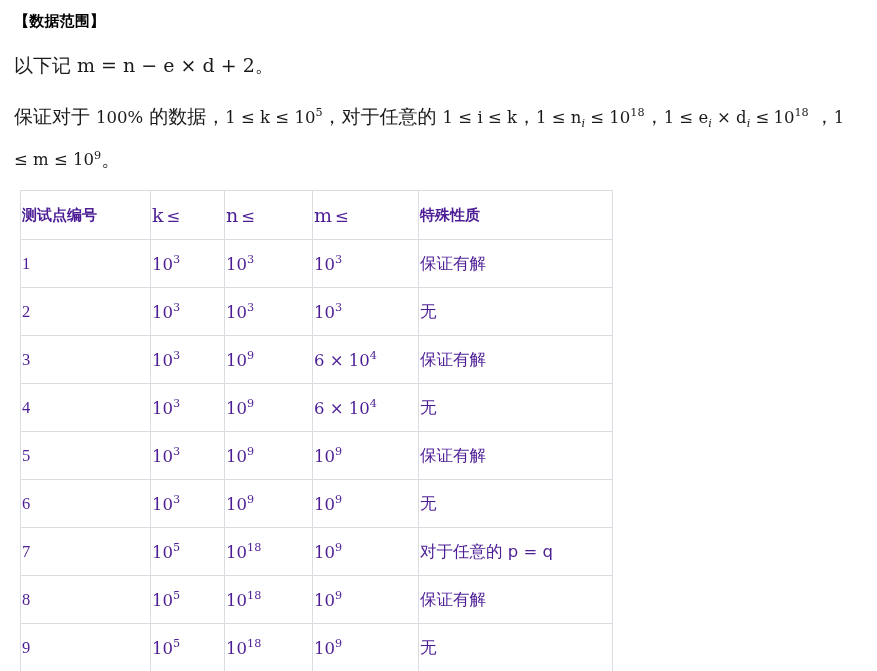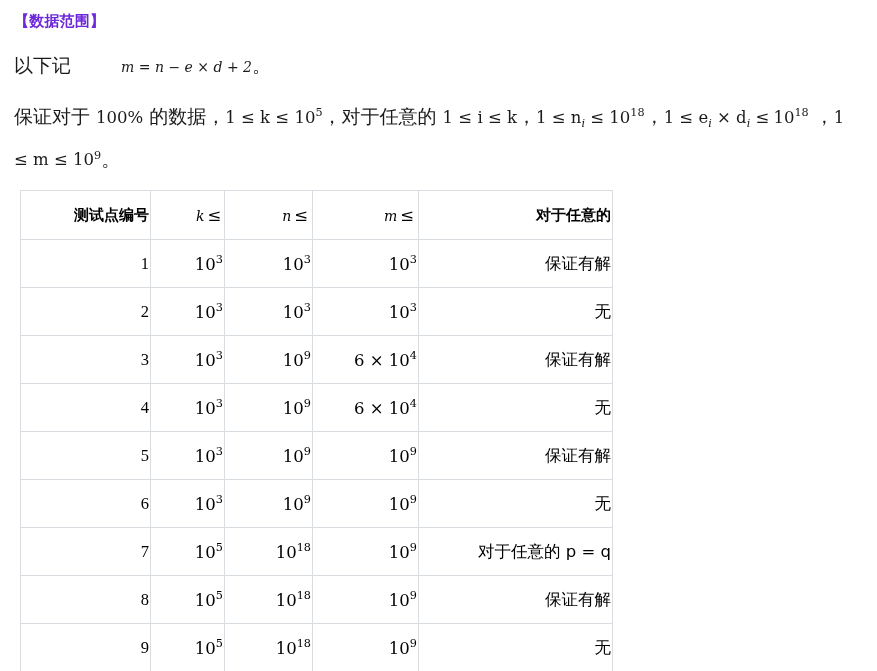--- a/index.html
+++ b/index.html
@@ -15,39 +15,37 @@
     overflow: hidden;
   }
   .page {
     padding: 10px 14px 0 14px;
     box-sizing: border-box;
   }
   .section-heading {
     font-family: Liberation Sans, sans-serif;
     font-weight: bold;
     font-size: 15px;
-    color: #6d28d9;
+    color: #000000;
     margin: 2px 0 18px 0;
     letter-spacing: 0.2px;
   }
   .para {
     font-size: 16.5px;
     line-height: 32px;
     margin: 0 0 14px 0;
     color: #1a1a1a;
   }
   .para.wide {
     max-width: 855px;
   }
   
   .m {
     font-family: "DejaVu Serif", "Liberation Serif", serif;
-    font-style: italic;
-    font-size: 14px;
-    margin-left: 44px;
+    font-size: 19px;
   }
   .mr {
     font-family: "DejaVu Serif", "Liberation Serif", serif;
     font-style: normal;
     font-size: 16.5px;
     margin-top: 28px;
   }
   .op {
     font-family: "DejaVu Serif", "Liberation Serif", serif;
     font-style: normal;
@@ -70,25 +68,25 @@
     margin-top: 10px;
     padding-left: 6px;
   }
   table.data {
     border-collapse: collapse;
     width: 592px;
     table-layout: fixed;
   }
   table.data th, table.data td {
     border: 1px solid #d9dde2;
-    text-align: right;
+    text-align: left;
     vertical-align: middle;
     height: 45px;
     font-size: 16.5px;
-    color: #000000;
+    color: #4c1d95;
   }
   table.data th {
     font-family: "Liberation Sans", sans-serif;
     font-weight: bold;
     font-size: 15px;
     height: 46px;
   }
   table.data th.mathhead {
     font-family: "DejaVu Serif", "Liberation Serif", serif;
     font-weight: normal;
@@ -129,21 +127,21 @@
           <col class="c3">
           <col class="c4">
           <col class="c5">
       </colgroup>
       <thead>
         <tr>
           <th>测试点编号</th>
           <th class="mathhead"><span class="m">k</span><span class="op">≤</span></th>
           <th class="mathhead"><span class="m">n</span><span class="op">≤</span></th>
           <th class="mathhead"><span class="m">m</span><span class="op">≤</span></th>
-          <th>对于任意的</th>
+          <th>特殊性质</th>
         </tr>
       </thead>
       <tbody id="tbody">
           <tr>
             <td>1</td>
             <td><span class="mr">10</span><sup class="exp">3</sup></td>
             <td><span class="mr">10</span><sup class="exp">3</sup></td>
             <td><span class="mr">10</span><sup class="exp">3</sup></td>
             <td class="cjk">保证有解</td>
           </tr>

